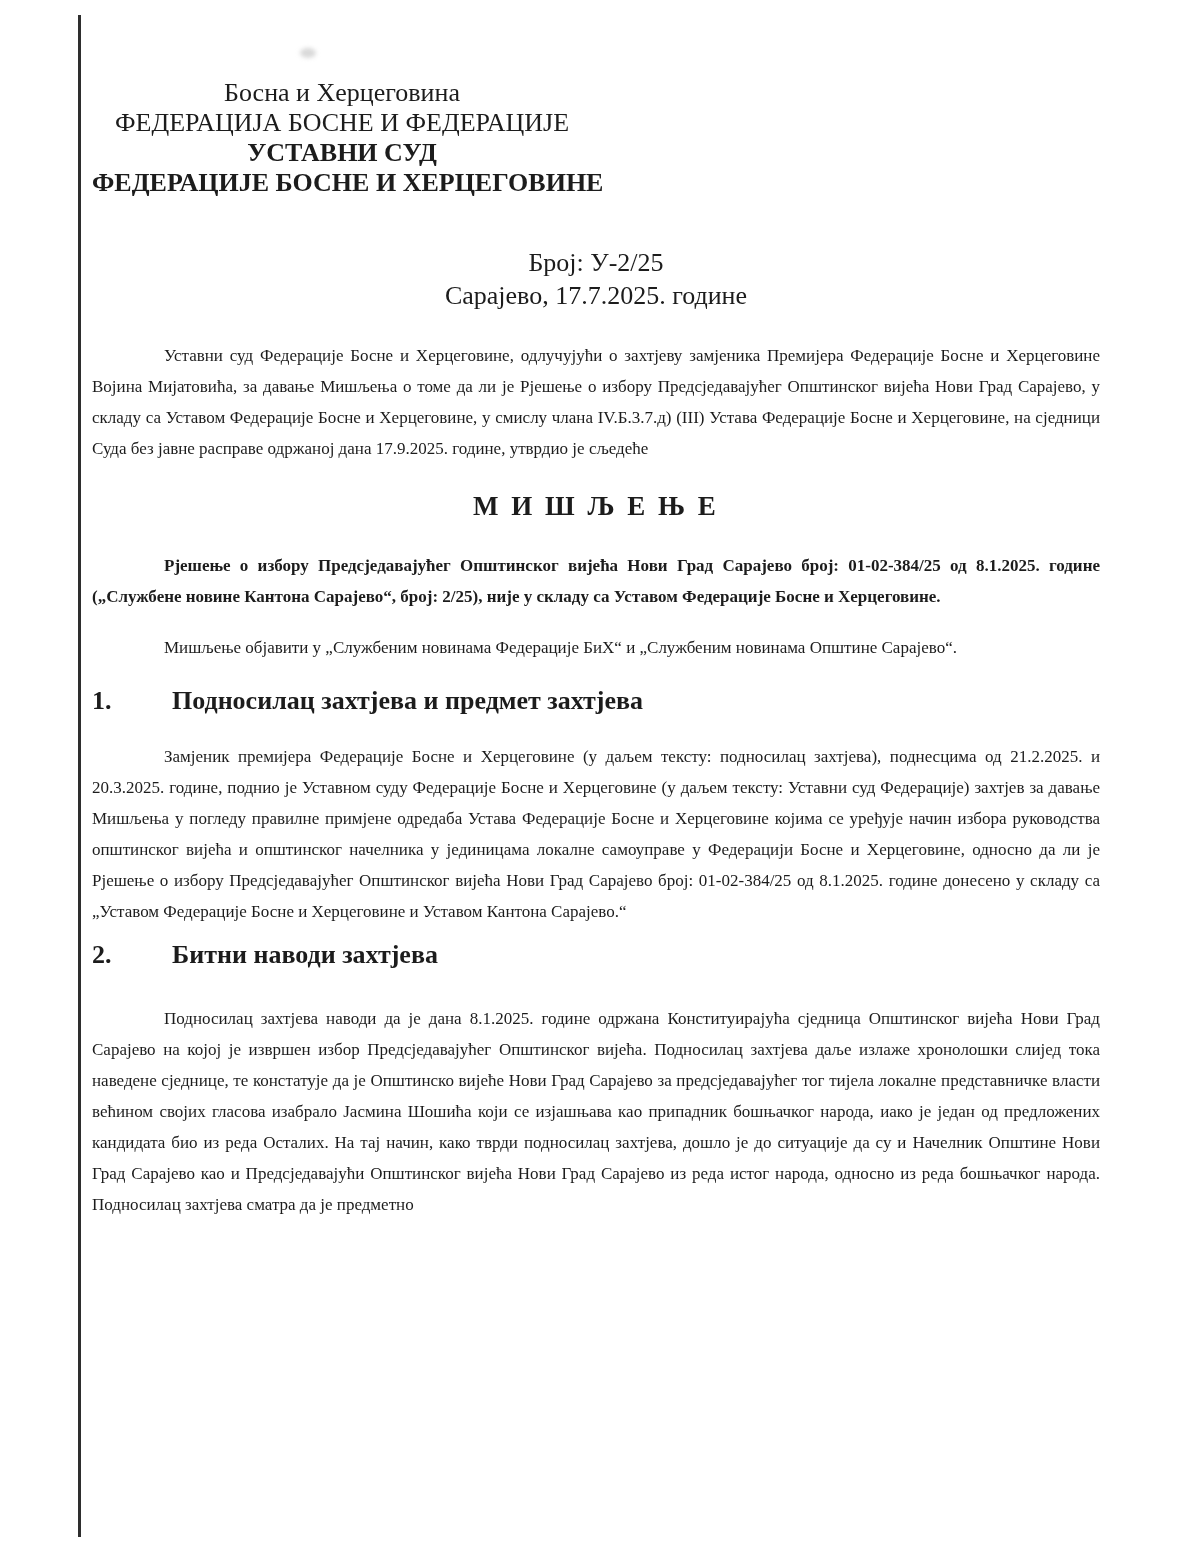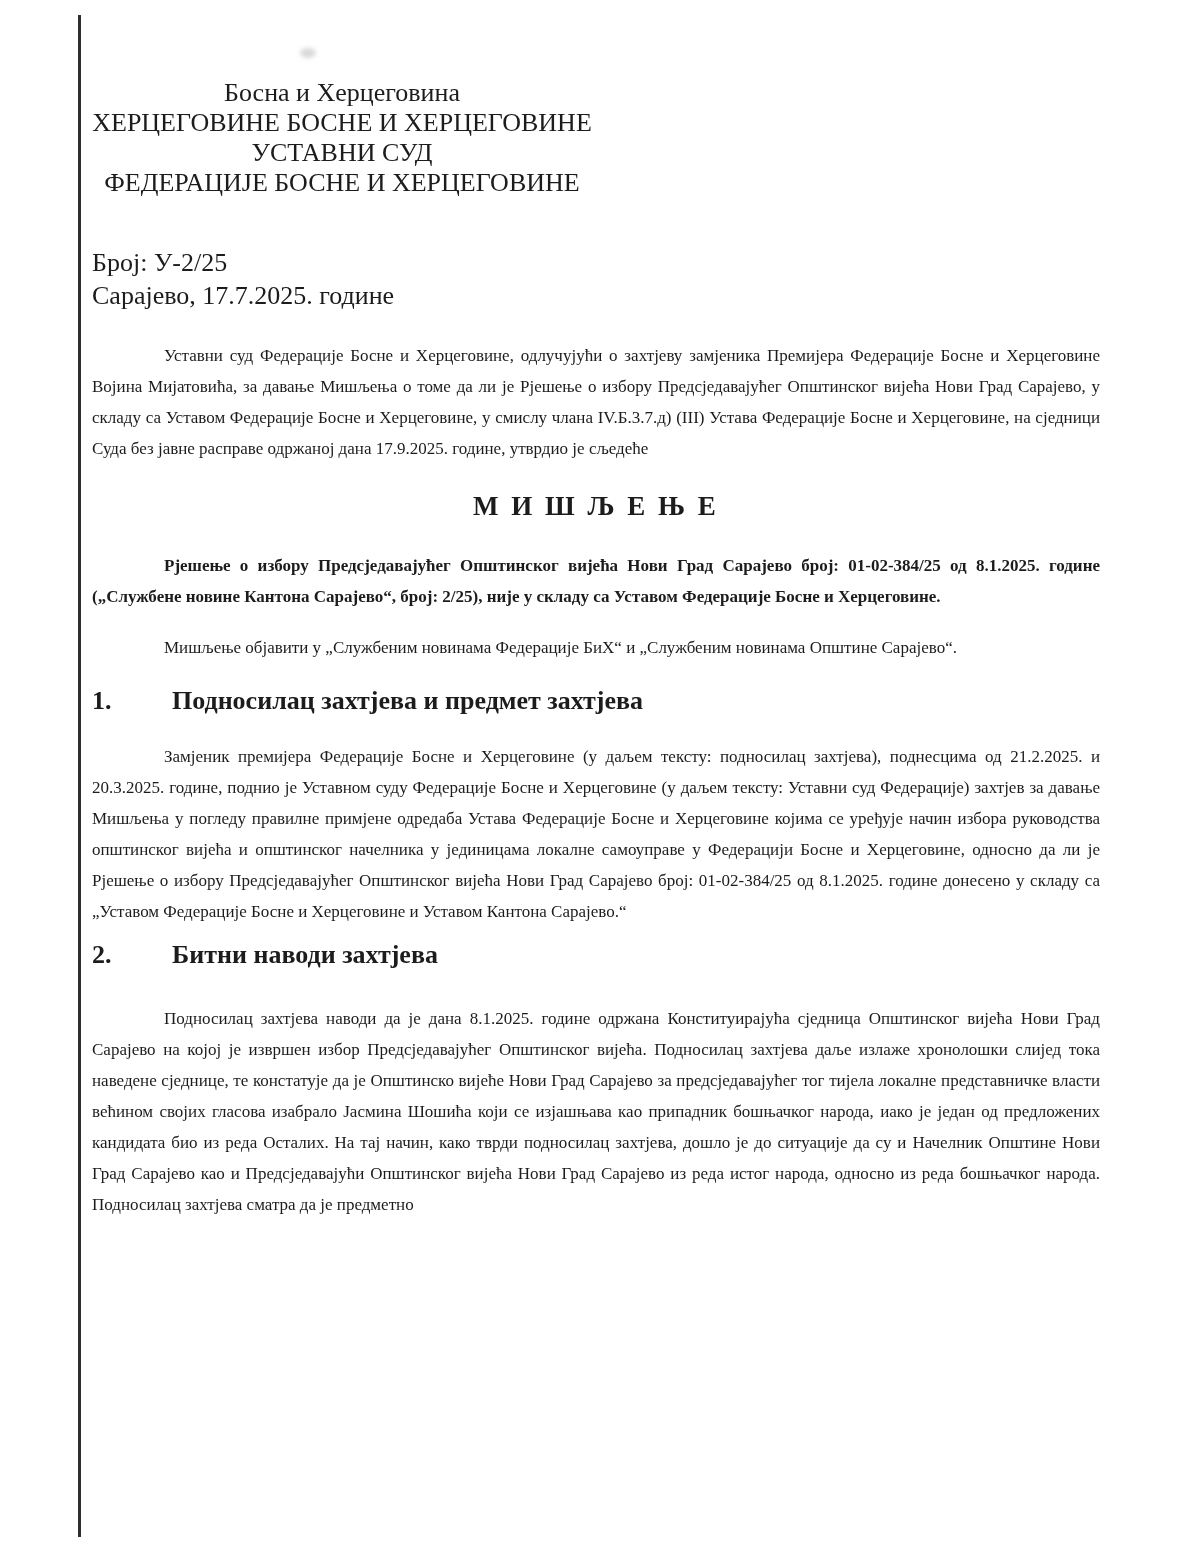--- a/index.html
+++ b/index.html
@@ -40,25 +40,26 @@
     width: 1008px;
   }
   .court-header {
     margin-top: 78px;
     width: 500px;
     text-align: center;
     font-size: 26px;
     line-height: 30px;
   }
   .court-header .hline { white-space: nowrap; }
-  .bold { font-weight: normal; }
+  .bold { font-weight: bold; }
   .case-info {
     margin-top: 48px;
     font-size: 26px;
     line-height: 33px;
+    text-align: center;
   }
   .para {
     margin: 0;
     font-size: 17px;
     line-height: 31px;
     text-align: justify;
     text-indent: 72px;
   }
   .intro-para   { margin-top: 28px; }
   .opinion-title {
@@ -86,21 +87,21 @@
 </head>
 <body>
 
 <div class="scan-line"></div>
 <div class="scan-smudge"></div>
 
 <div class="doc">
 
   <div class="court-header">
     <div class="hline">Босна и Херцеговина</div>
-    <div class="hline">ХЕРЦЕГОВИНЕ БОСНЕ И ХЕРЦЕГОВИНЕ</div>
+    <div class="hline">ФЕДЕРАЦИЈА БОСНЕ И ФЕДЕРАЦИЈЕ</div>
     <div class="hline bold">УСТАВНИ СУД</div>
     <div class="hline bold">ФЕДЕРАЦИЈЕ БОСНЕ И ХЕРЦЕГОВИНЕ</div>
   </div>
 
   <div class="case-info">
     <div>Број: У-2/25</div>
     <div>Сарајево, 17.7.2025. године</div>
   </div>
 
   <p class="para intro-para">Уставни суд Федерације Босне и Херцеговине, одлучујући о захтјеву замјеника Премијера Федерације Босне и Херцеговине Војина Мијатовића, за давање Мишљења о томе да ли је Рјешење о избору Предсједавајућег Општинског вијећа Нови Град Сарајево, у складу са Уставом Федерације Босне и Херцеговине, у смислу члана IV.Б.3.7.д) (III) Устава Федерације Босне и Херцеговине, на сједници Суда без јавне расправе одржаној дана 17.9.2025. године, утврдио је сљедеће</p>

